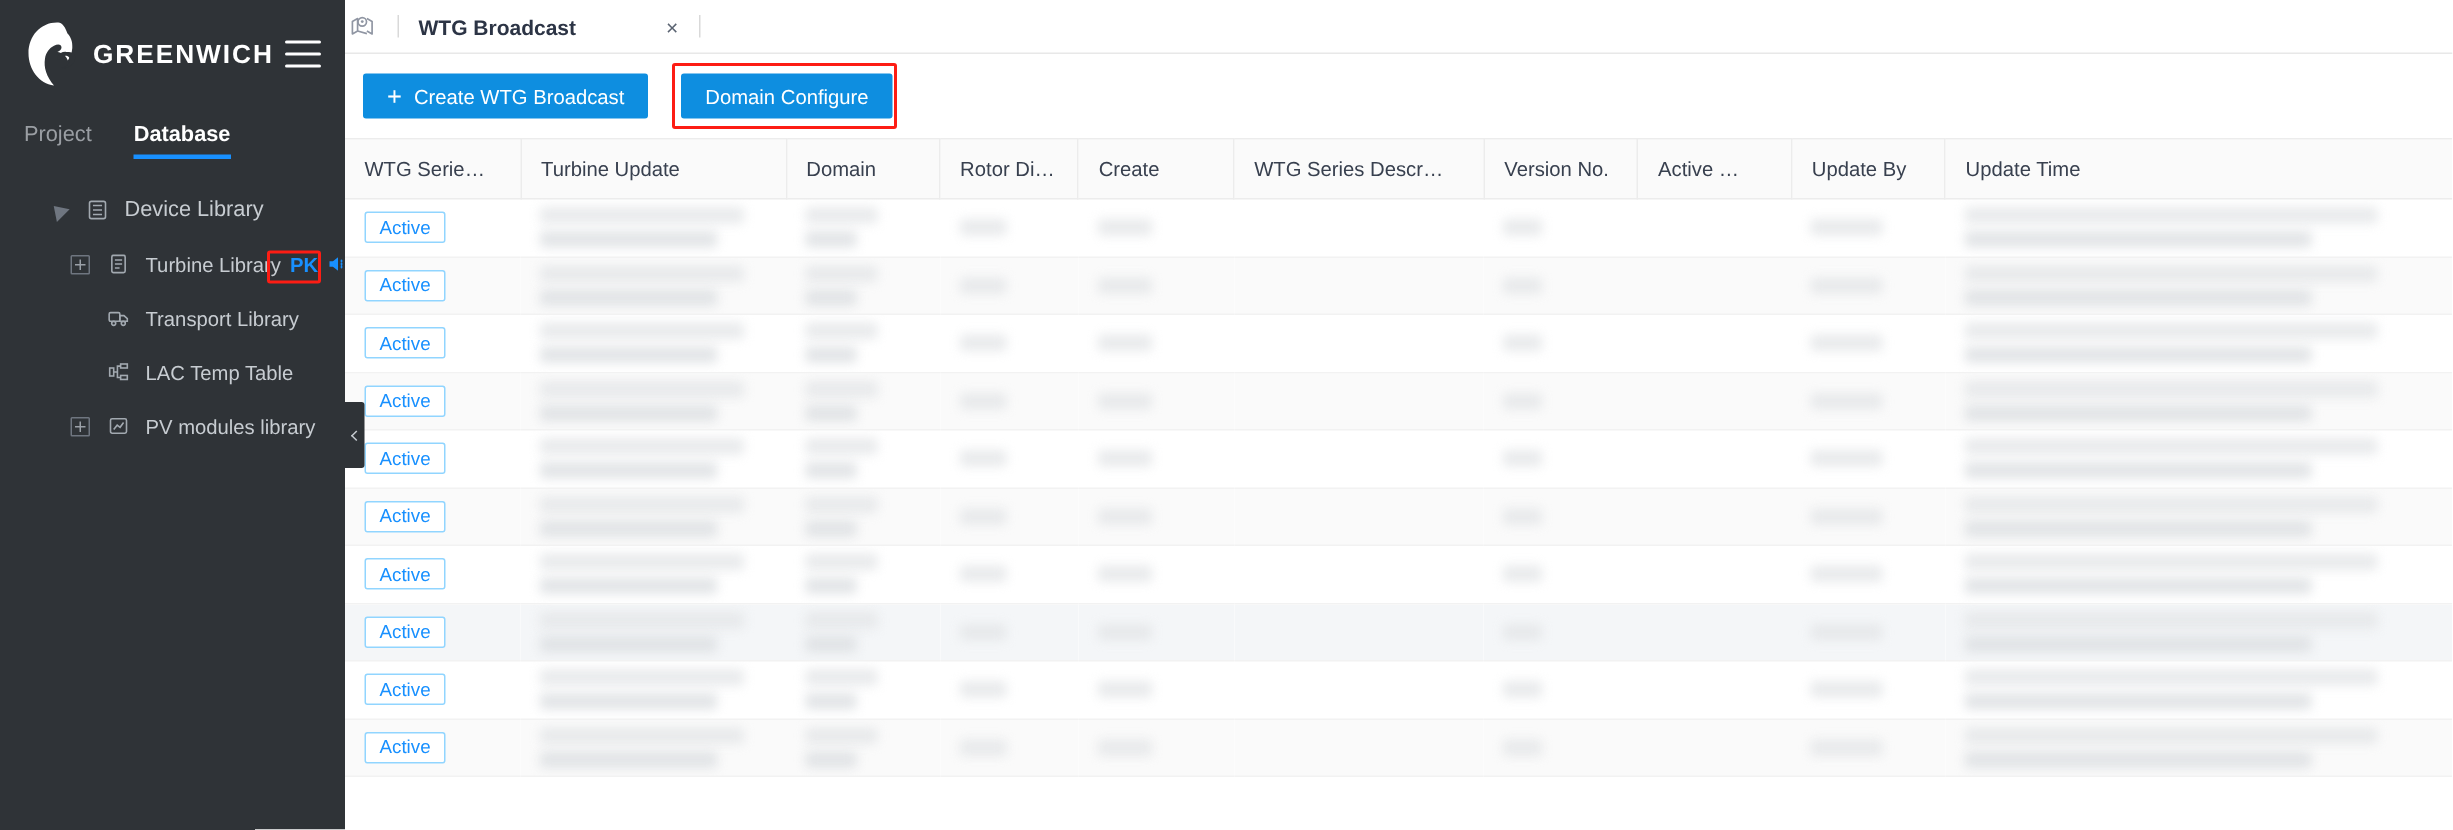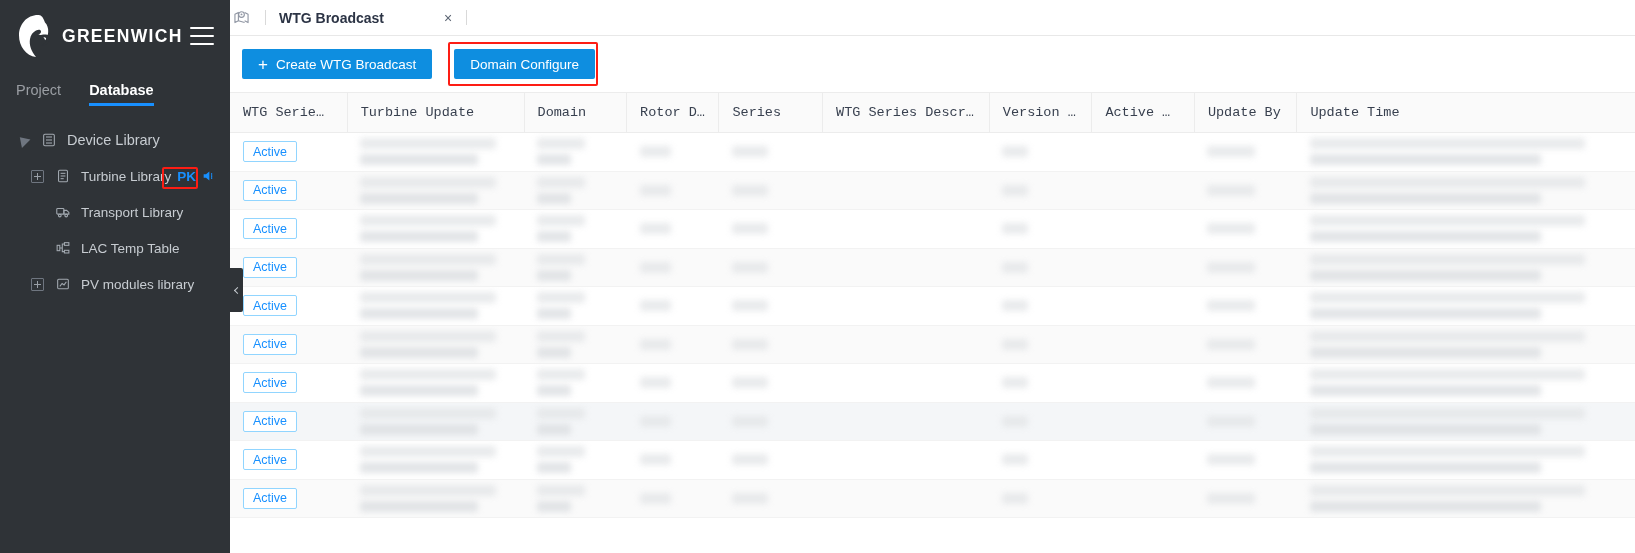--- a/index.html
+++ b/index.html
@@ -36,21 +36,21 @@
   }
   .navtab.active { color: #fff; font-weight: bold; }
   .navtab.active::after {
     content: ""; position: absolute; left: 0; right: 0; bottom: 0;
     height: 2.6px; background: #1890ff;
   }
 
   .tree { padding-top: 16px; }
   .tree-row {
     display: flex; align-items: center; height: 36px; padding-left: 10px;
-    cursor: pointer; position: relative;
+    cursor: pointer; position: relative; margin-left: 16px;
   }
   .caret-box { width: 18px; flex: 0 0 18px; display: flex; align-items: center; justify-content: center; }
   .caret-tri { width: 0; height: 0; border-left: 6px solid transparent;
     border-right: 6px solid transparent; border-bottom: 9px solid #6f7680;
     transform: rotate(-45deg); }
   .plus-sq {
     width: 13px; height: 13px; border: 1px solid #6f7680; position: relative;
     border-radius: 1px;
   }
   .plus-sq::before, .plus-sq::after {
@@ -99,21 +99,20 @@
   .btn .plus { font-size: 17px; line-height: 1; font-weight: normal; }
 
   .tbl-scroll { flex: 1 1 auto; overflow: hidden; margin-top: 13px; }
   table.grid { width: 100%; border-collapse: collapse; table-layout: fixed; }
   table.grid thead th {
     background: #fafafa; color: #38404f; font-size: 13.5px; font-weight: normal;
     text-align: left; height: 40px; padding: 0 13px; white-space: nowrap;
     overflow: hidden; text-overflow: ellipsis;
     border-top: 1px solid #ececec; border-bottom: 1px solid #ececec;
     border-right: 1px solid #ececec;
-    font-family: Liberation Mono, monospace;
   }
   table.grid thead th:last-child { border-right: none; margin-top: 32px; }
   table.grid tbody td {
     height: 38.5px; padding: 0 13px; vertical-align: middle;
     border-bottom: 1px solid #f2f2f2; overflow: hidden;
   }
   tbody tr.alt td { background: #fafafa; }
   tbody tr.hirow td { background: #f4f6f8; }
 
   .badge {
@@ -304,21 +303,21 @@
             <col style="width: 91px;">
             <col style="width: 91px;">
             <col style="width: 300px;">
           </colgroup>
         <thead>
           <tr id="thead-row">
               <th>WTG Serie…</th>
               <th>Turbine Update</th>
               <th>Domain</th>
               <th>Rotor Dia…</th>
-              <th>Series</th>
+              <th>Create</th>
               <th>WTG Series Descr…</th>
               <th>Version No.</th>
               <th>Active …</th>
               <th>Update By</th>
               <th>Update Time</th>
             </tr>
         </thead>
         <tbody id="tbody">
             <tr>
               <td><span class="badge">Active</span></td>

